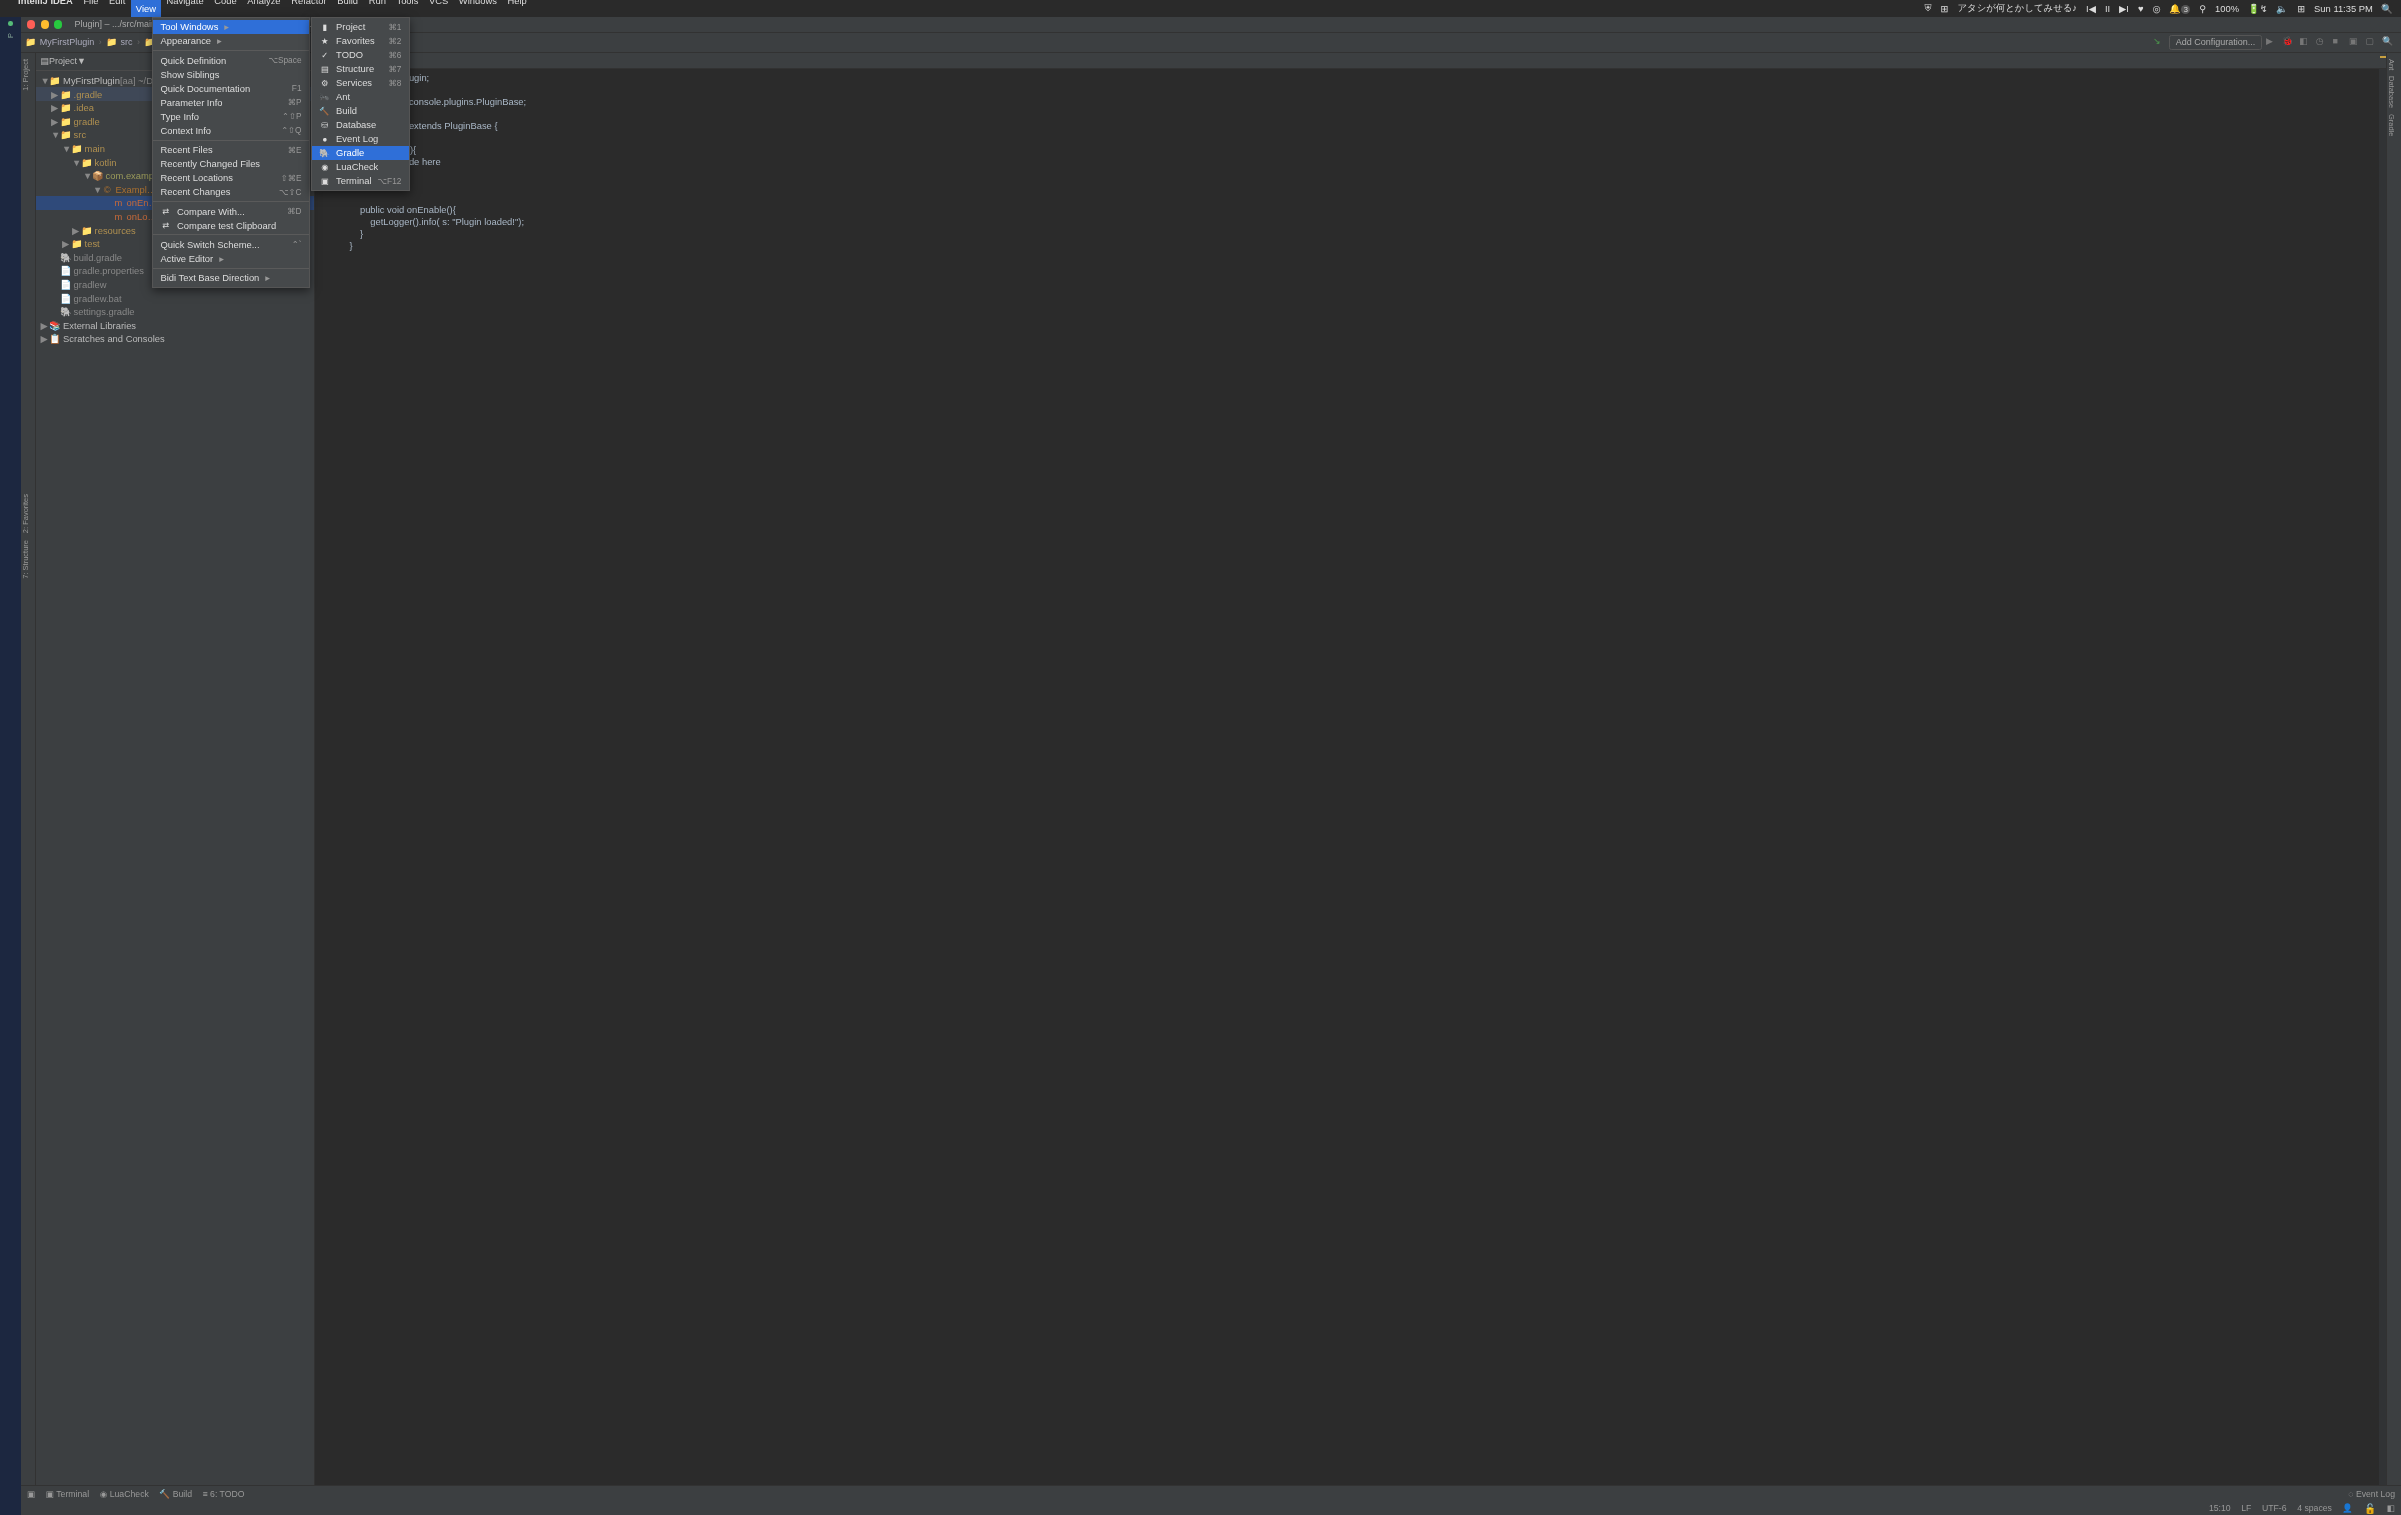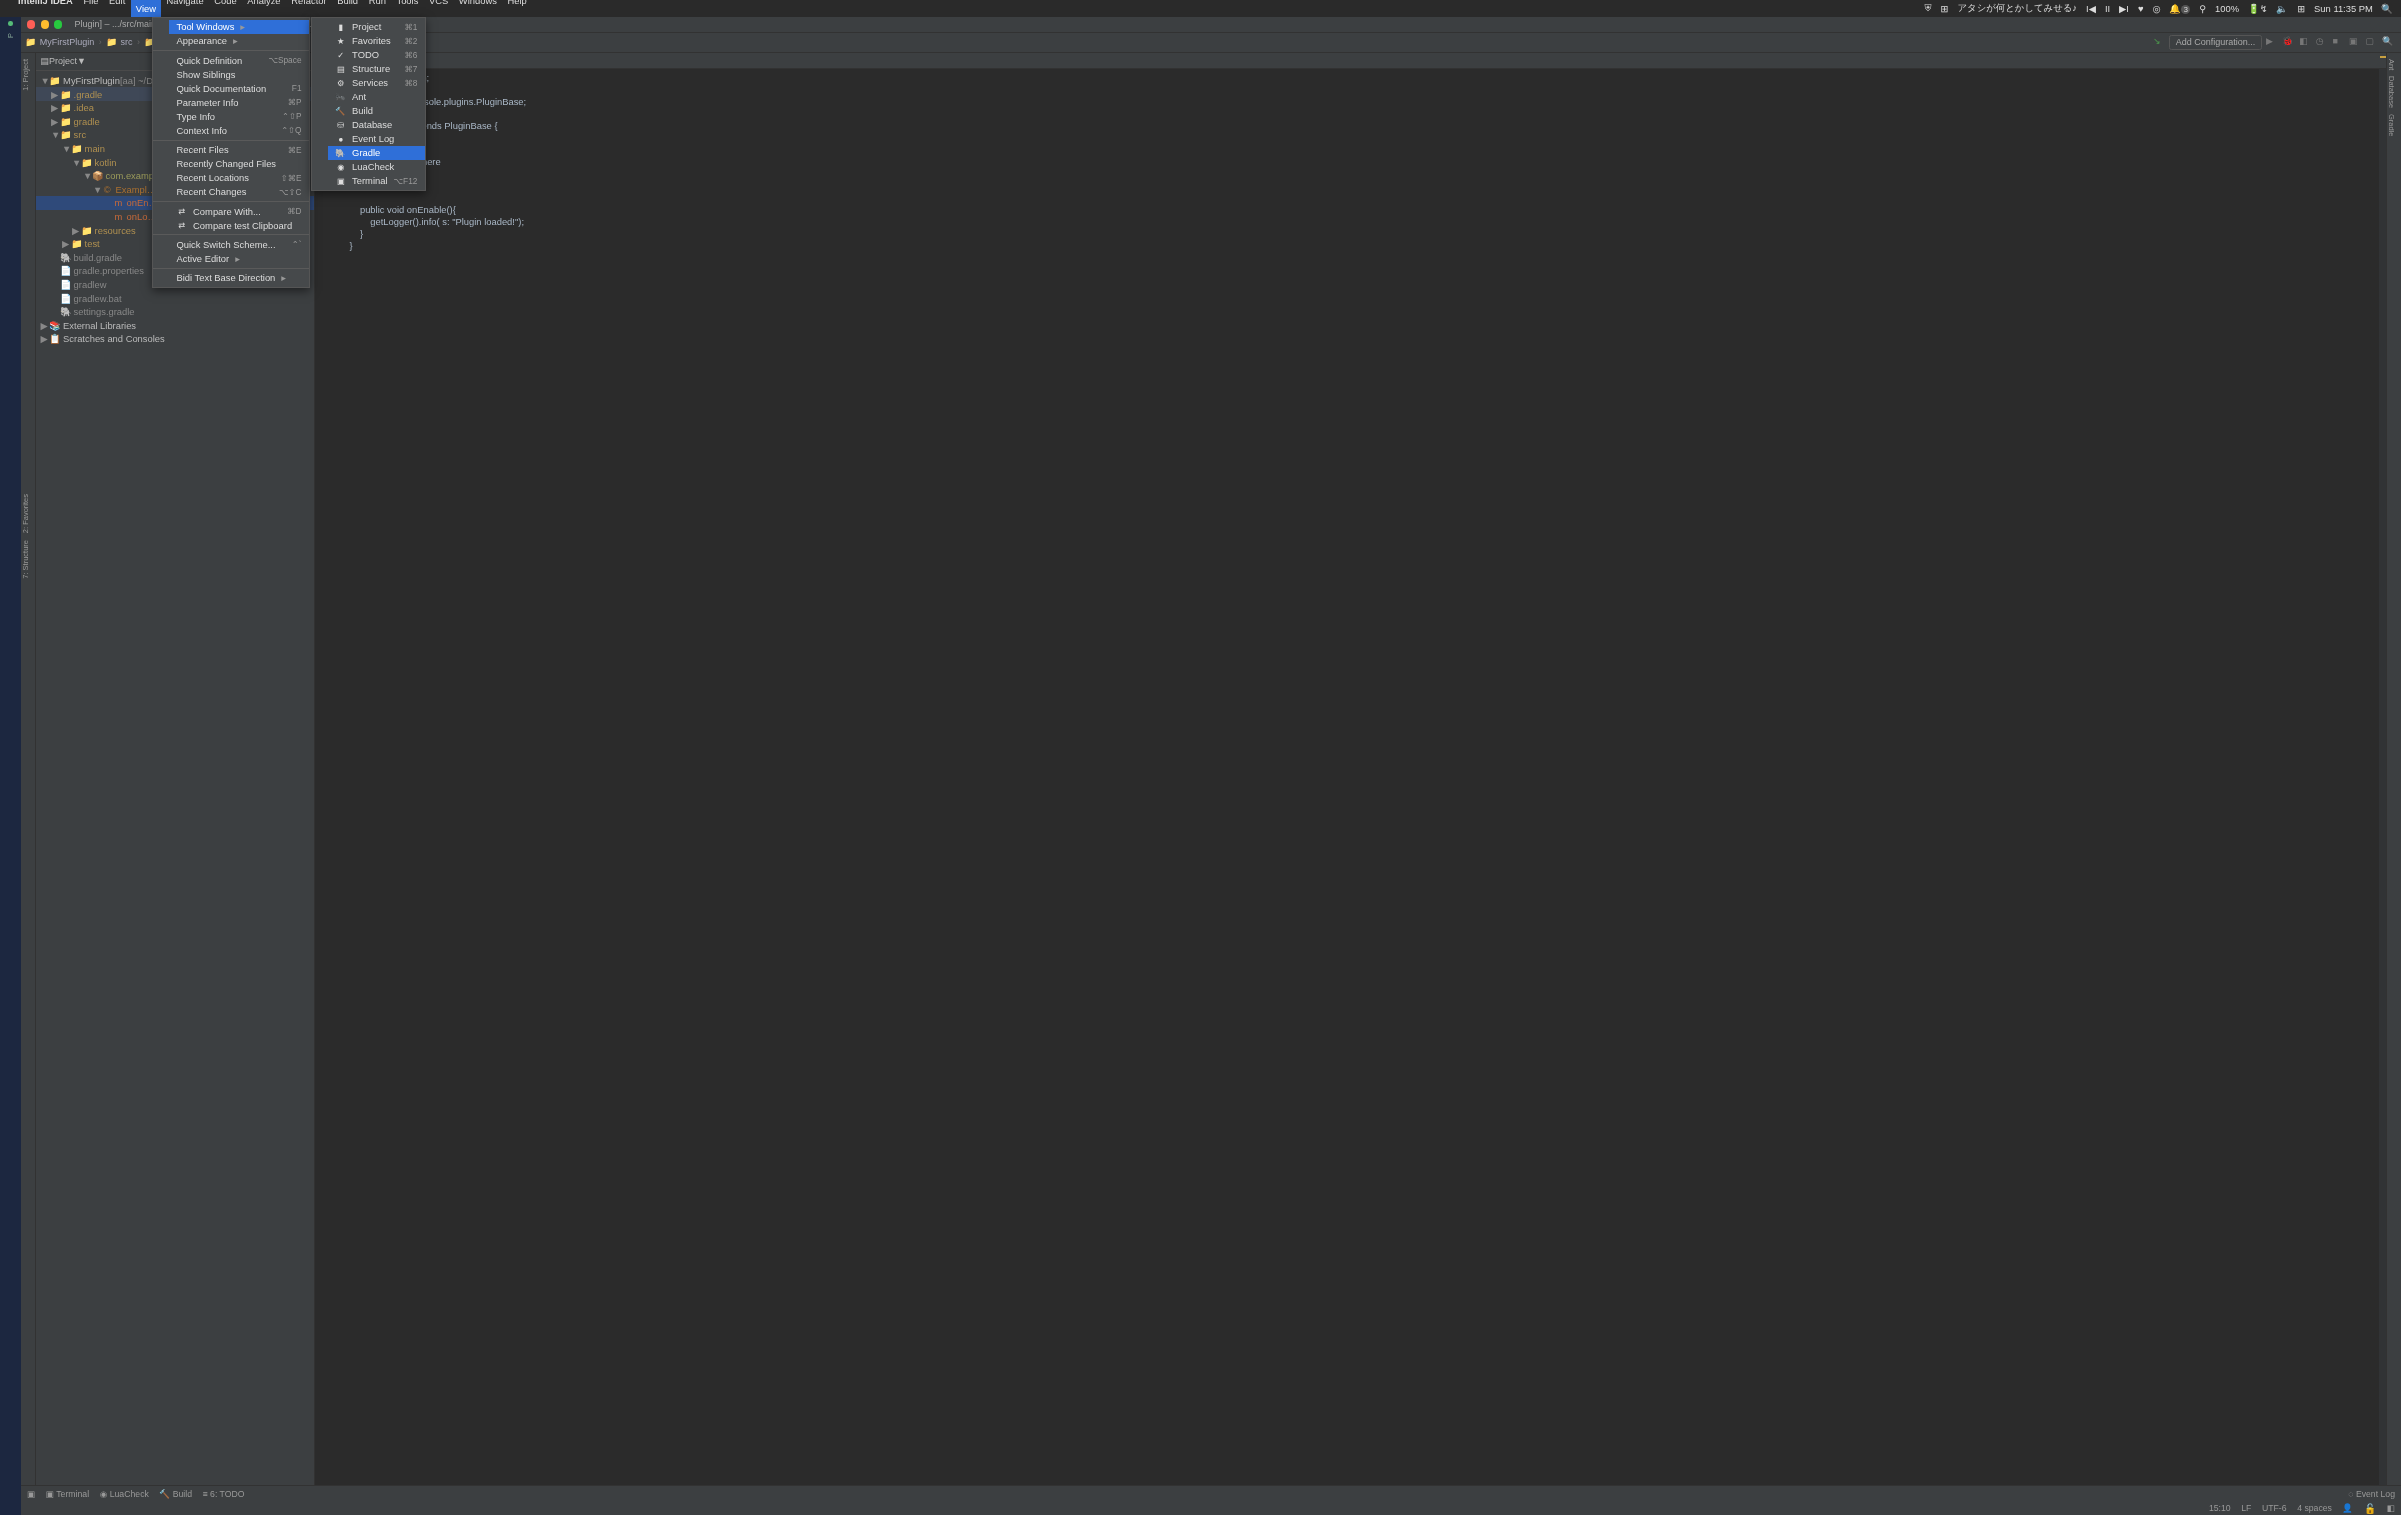--- a/index.html
+++ b/index.html
@@ -57,21 +57,21 @@
 .rightstripe .lab { writing-mode:vertical-rl; font-size:7.5px; color:#999; margin:6px 0; cursor:pointer; }
 .minimap { width:7.5px; background:#313335; }
 
 .status { height:16.6px; background:#3c3f41; border-top:0.8px solid #323232; display:flex; align-items:center; padding:0 6px; font-size:8.7px; color:#999; }
 .status .sl { display:flex; gap:10.6px; align-items:center; }
 .status .sr { margin-left:auto; display:flex; gap:10.6px; align-items:center; }
 .lock { font-size:9.8px; }
 
 
 .menu { position:absolute; background:#46494b; border:0.8px solid #555; box-shadow:0 3px 9px rgba(0,0,0,.5); z-index:100; padding:2.3px 0; min-width:158px; font-size:9.4px; }
-.menu .mi { height:14px; display:flex; align-items:center; padding:0 7.5px; color:#ddd; cursor:pointer; gap:6px;margin-left:16px; }
+.menu .mi { height:14px; display:flex; align-items:center; padding:0 7.5px; color:#ddd; cursor:pointer; gap:6px; }
 .menu .mi.sel { background:#2f6fd8; color:#fff; }
 .menu .mi .sub { margin-left:auto; color:#999; font-size:8.3px; }
 .menu .mi .arrr::after { content:"▸"; margin-left:auto; color:#999; }
 .menu .msep { height:0.8px; background:#5a5a5a; margin:2.3px 0; }
 .menu .mic { width:10.6px; text-align:center; font-size:8.3px; }
 .yellowmark { position:absolute; right:0; top:3px; width:6px; height:2.3px; background:#c8a040; }
 .bellbadge { background:#555; border-radius:6px; padding:0 2.3px; font-size:7.5px; }
 </style>
 </head>
 <body>

